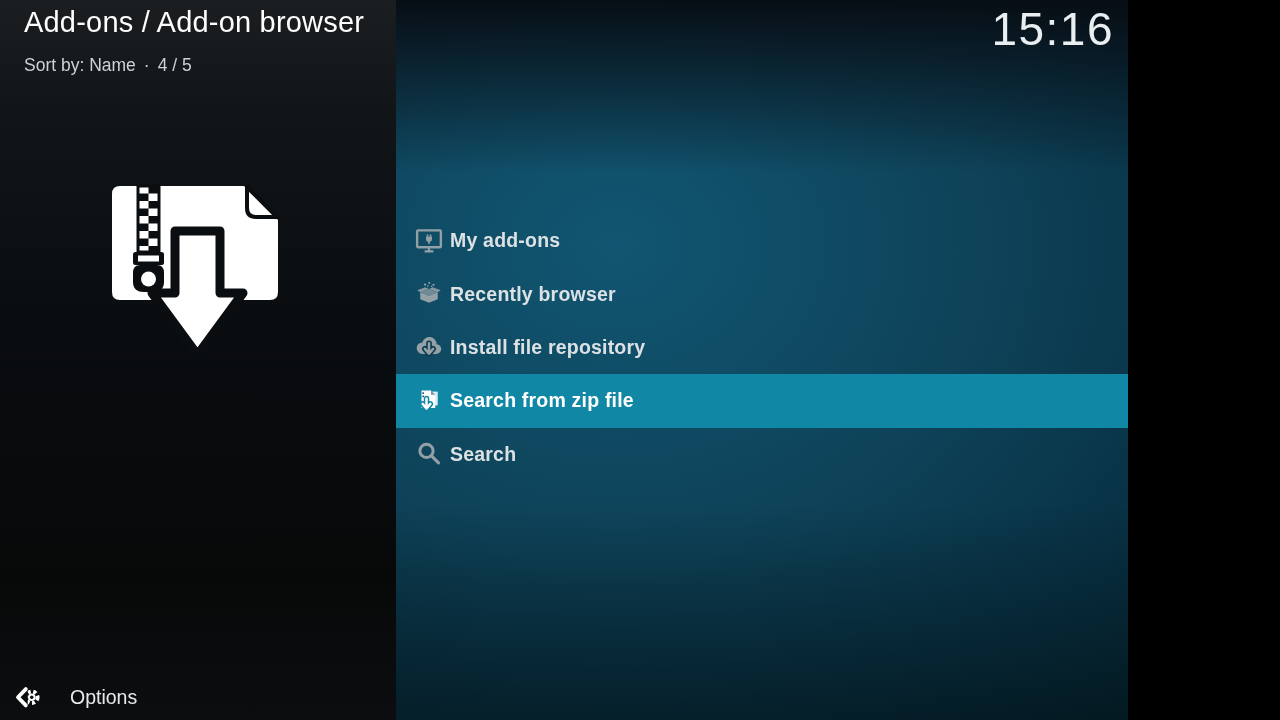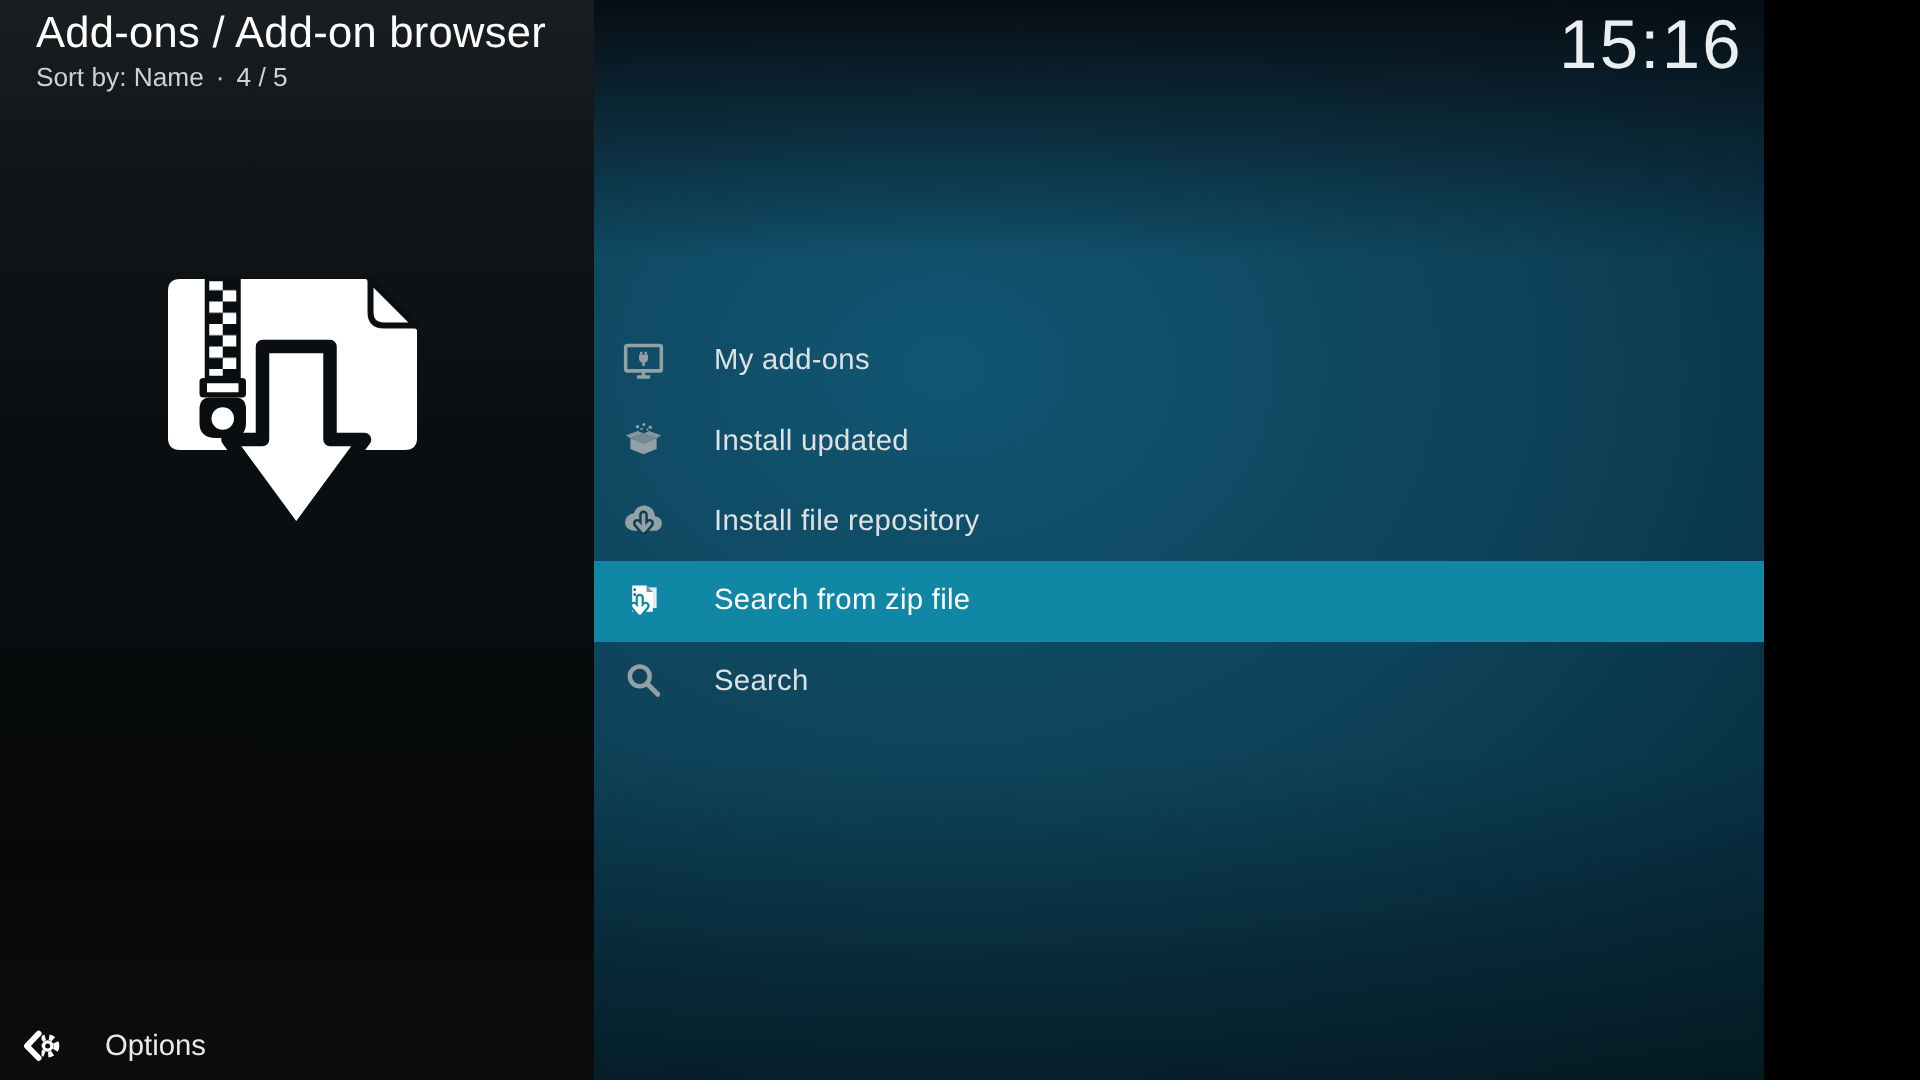--- a/index.html
+++ b/index.html
@@ -1,50 +1,50 @@
 <!DOCTYPE html>
 <html style="--highlight: #1187a6; --icon-gray: #93a0a6;"><head>
 <meta charset="utf-8">
 <style>
   html,body{margin:0;padding:0;background:#000;}
   body{width:1280px;height:720px;overflow:hidden;position:relative;
        font-family:"Liberation Sans","DejaVu Sans",sans-serif;
        -webkit-font-smoothing:antialiased;}
-  .stage{position:absolute;inset:0;width:1128px;height:720px;padding-left:48px;}
+  .stage{position:absolute;inset:0;width:1128px;height:720px;}
 
   
   .bg-right{position:absolute;left:396px;top:0;right:0;bottom:0;
     background:
       linear-gradient(180deg, rgba(7,11,17,0.95) 0%, rgba(7,11,17,0) 24%),
       linear-gradient(0deg, rgba(2,14,18,0.55) 0%, rgba(2,14,18,0) 30%),
       radial-gradient(115% 95% at 30% 34%, #115672 0%, #0e4258 45%, #083144 74%, #05242e 100%);
   }
   
   .panel-left{position:absolute;left:0;top:0;width:396px;height:720px;
     background:linear-gradient(180deg,#1b1e21 0%,#121518 16%,#0a0d10 45%,#070909 80%,#0b0d0f 100%);
   }
 
   .header{position:absolute;left:24px;top:6px;color:#fff;}
   .header .title{font-size:29px;font-weight:300;letter-spacing:0.2px;color:#fdfdfd;}
-  .header .subtitle{margin-top:2px;font-size:17.5px;font-weight:300;color:#cdd2d6;}
+  .header .subtitle{margin-top:16px;font-size:17.5px;font-weight:300;color:#cdd2d6;}
   .header .subtitle .sep{margin:0 8px;}
 
   .clock{position:absolute;top:4px;right:14px;font-size:46px;font-weight:400;
          color:#e9eef1;letter-spacing:1.5px;line-height:1.1;}
 
   .bigicon{position:absolute;left:104px;top:176px;width:190px;height:190px;}
 
   .menu{position:absolute;left:396px;right:0;top:214px;}
   .menu-row{height:53.4px;display:flex;align-items:center;padding-left:16px;
             color:#dce1e4;cursor:pointer;}
   .menu-row.selected{background:var(--highlight,#1187a6);color:#ffffff;}
   .menu-icon{width:34px;height:32px;display:flex;align-items:center;justify-content:center;
              color:var(--icon-gray,#93a0a6);flex:0 0 34px;}
   .menu-row.selected .menu-icon{color:#ffffff;}
-  .menu-label{margin-left:30px;font-size:19.5px;font-weight:400;letter-spacing:0.2px;}
+  .menu-label{margin-left:4px;font-size:19.5px;font-weight:700;letter-spacing:0.2px;}
 
   .footer{position:absolute;left:14px;bottom:9px;display:flex;align-items:center;cursor:pointer;}
   .footer .opt-icon{width:27px;height:27px;display:flex;align-items:center;justify-content:center;color:#fff;}
   .footer .opt-label{margin-left:29px;font-size:19.5px;font-weight:300;color:#e9e9e9;}
 </style>
 </head>
 <body>
 
 <div class="stage">
   <div class="bg-right"></div>
@@ -106,21 +106,21 @@
             <path d="M5 10.5 L12 8 L19 10.5 L12 13.3 Z" fill="currentColor" opacity="0.75"></path>
             <path d="M5 10.5 L2.6 8.9 L9 6.6 L12 8 Z" fill="currentColor" opacity="0.9"></path>
             <path d="M19 10.5 L21.4 8.9 L15 6.6 L12 8 Z" fill="currentColor" opacity="0.9"></path>
             <circle cx="8.8" cy="4.4" r="0.9" fill="currentColor"></circle>
             <circle cx="12.2" cy="3.2" r="0.8" fill="currentColor"></circle>
             <circle cx="15.6" cy="4.6" r="0.9" fill="currentColor"></circle>
             <rect x="10.4" y="5" width="1.1" height="1.1" fill="currentColor"></rect>
             <rect x="13.6" y="5.4" width="1" height="1" fill="currentColor"></rect>
           </svg>
         </span>
-        <span class="menu-label">Install updated</span>
+        <span class="menu-label">Recently browser</span>
       </div>
       <div class="menu-row">
         <span class="menu-icon">
           <svg width="30" height="30" viewBox="0 0 24 24">
             <path d="M6.8 17.5 h10.9 a3.9 3.9 0 0 0 0.4-7.8 A5.8 5.8 0 0 0 6.7 8.3 A3.6 3.6 0 0 0 6.8 17.5 z" fill="currentColor"></path>
             <g fill="none" stroke="#0d3c50" stroke-width="4.6" stroke-linecap="round" stroke-linejoin="round">
               <path d="M12 9 V16.8 M8.7 13.5 L12 17.3 L15.3 13.5"></path>
             </g>
             <g fill="none" stroke="currentColor" stroke-width="2" stroke-linecap="round" stroke-linejoin="round">
               <path d="M12 9 V16.8 M8.7 13.5 L12 17.3 L15.3 13.5"></path>

